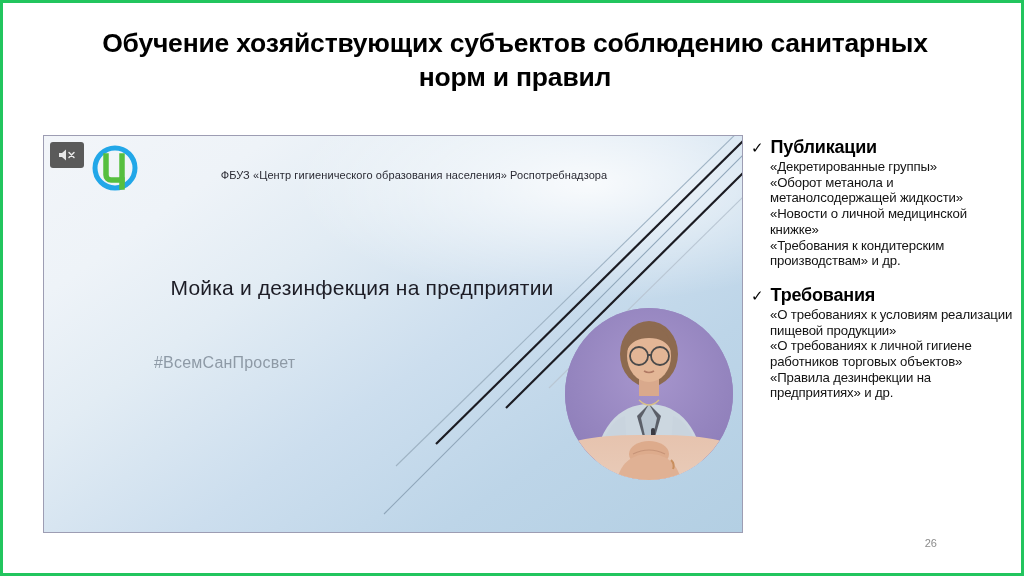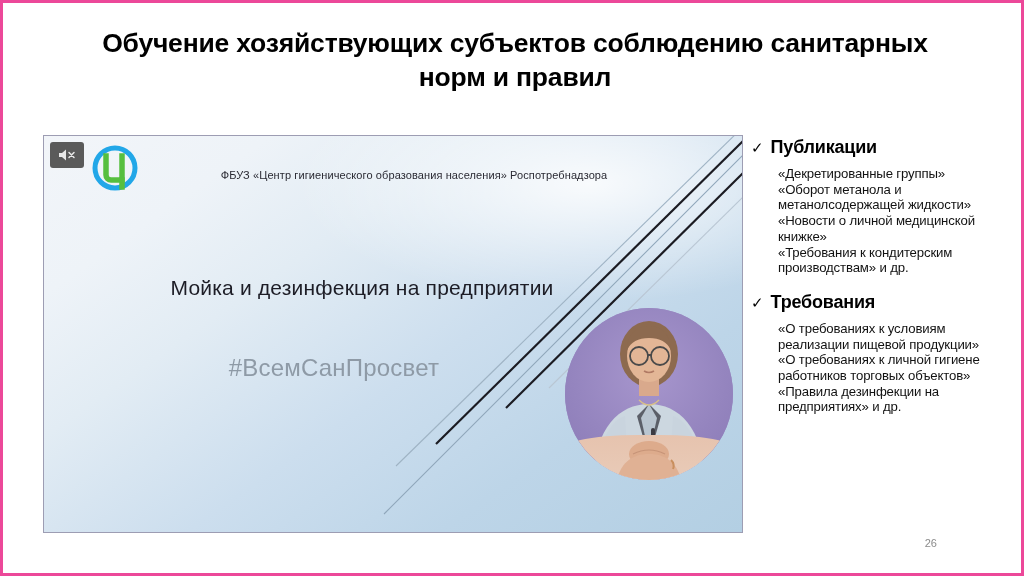--- a/index.html
+++ b/index.html
@@ -9,21 +9,21 @@
   }
   body {
     font-family: "Liberation Sans", sans-serif;
   }
   .slide {
     position: relative;
     width: 1024px;
     height: 576px;
     background: #ffffff;
     box-sizing: border-box;
-    border: 3px solid #ec4899;
+    border: 3px solid #22c55e;
     overflow: hidden;
   }
 
   
   .slide-title {
     position: absolute;
     left: 96px;
     top: 24px;
     width: 832px;
     text-align: center;
@@ -111,22 +111,22 @@
     z-index: 4;
     letter-spacing: 0.2px;
   }
 
   
   .video-hashtag {
     position: absolute;
     left: 110px;
     top: 218px;
     width: 360px;
-    text-align: center;
-    font-size: 24px;
+    text-align: left;
+    font-size: 16px;
     color: #8e9aa6;
     z-index: 4;
     letter-spacing: 0.2px;
   }
 
   
   .diagonals {
     position: absolute;
     left: 0; top: 0;
     width: 700px;
@@ -182,21 +182,21 @@
     line-height: 1;
     flex: 0 0 auto;
   }
   .bullet-title {
     font-size: 18px;
     font-weight: bold;
     color: #000;
     letter-spacing: -0.2px;
   }
   .bullet-list {
-    margin: 8px;
+    margin: 0;
     padding: 0 0 0 19px;
     list-style: none;
   }
   .bullet-list li {
     font-size: 13.2px;
     line-height: 1.19;
     color: #121212;
     margin: 0;
     letter-spacing: -0.15px;
   }

